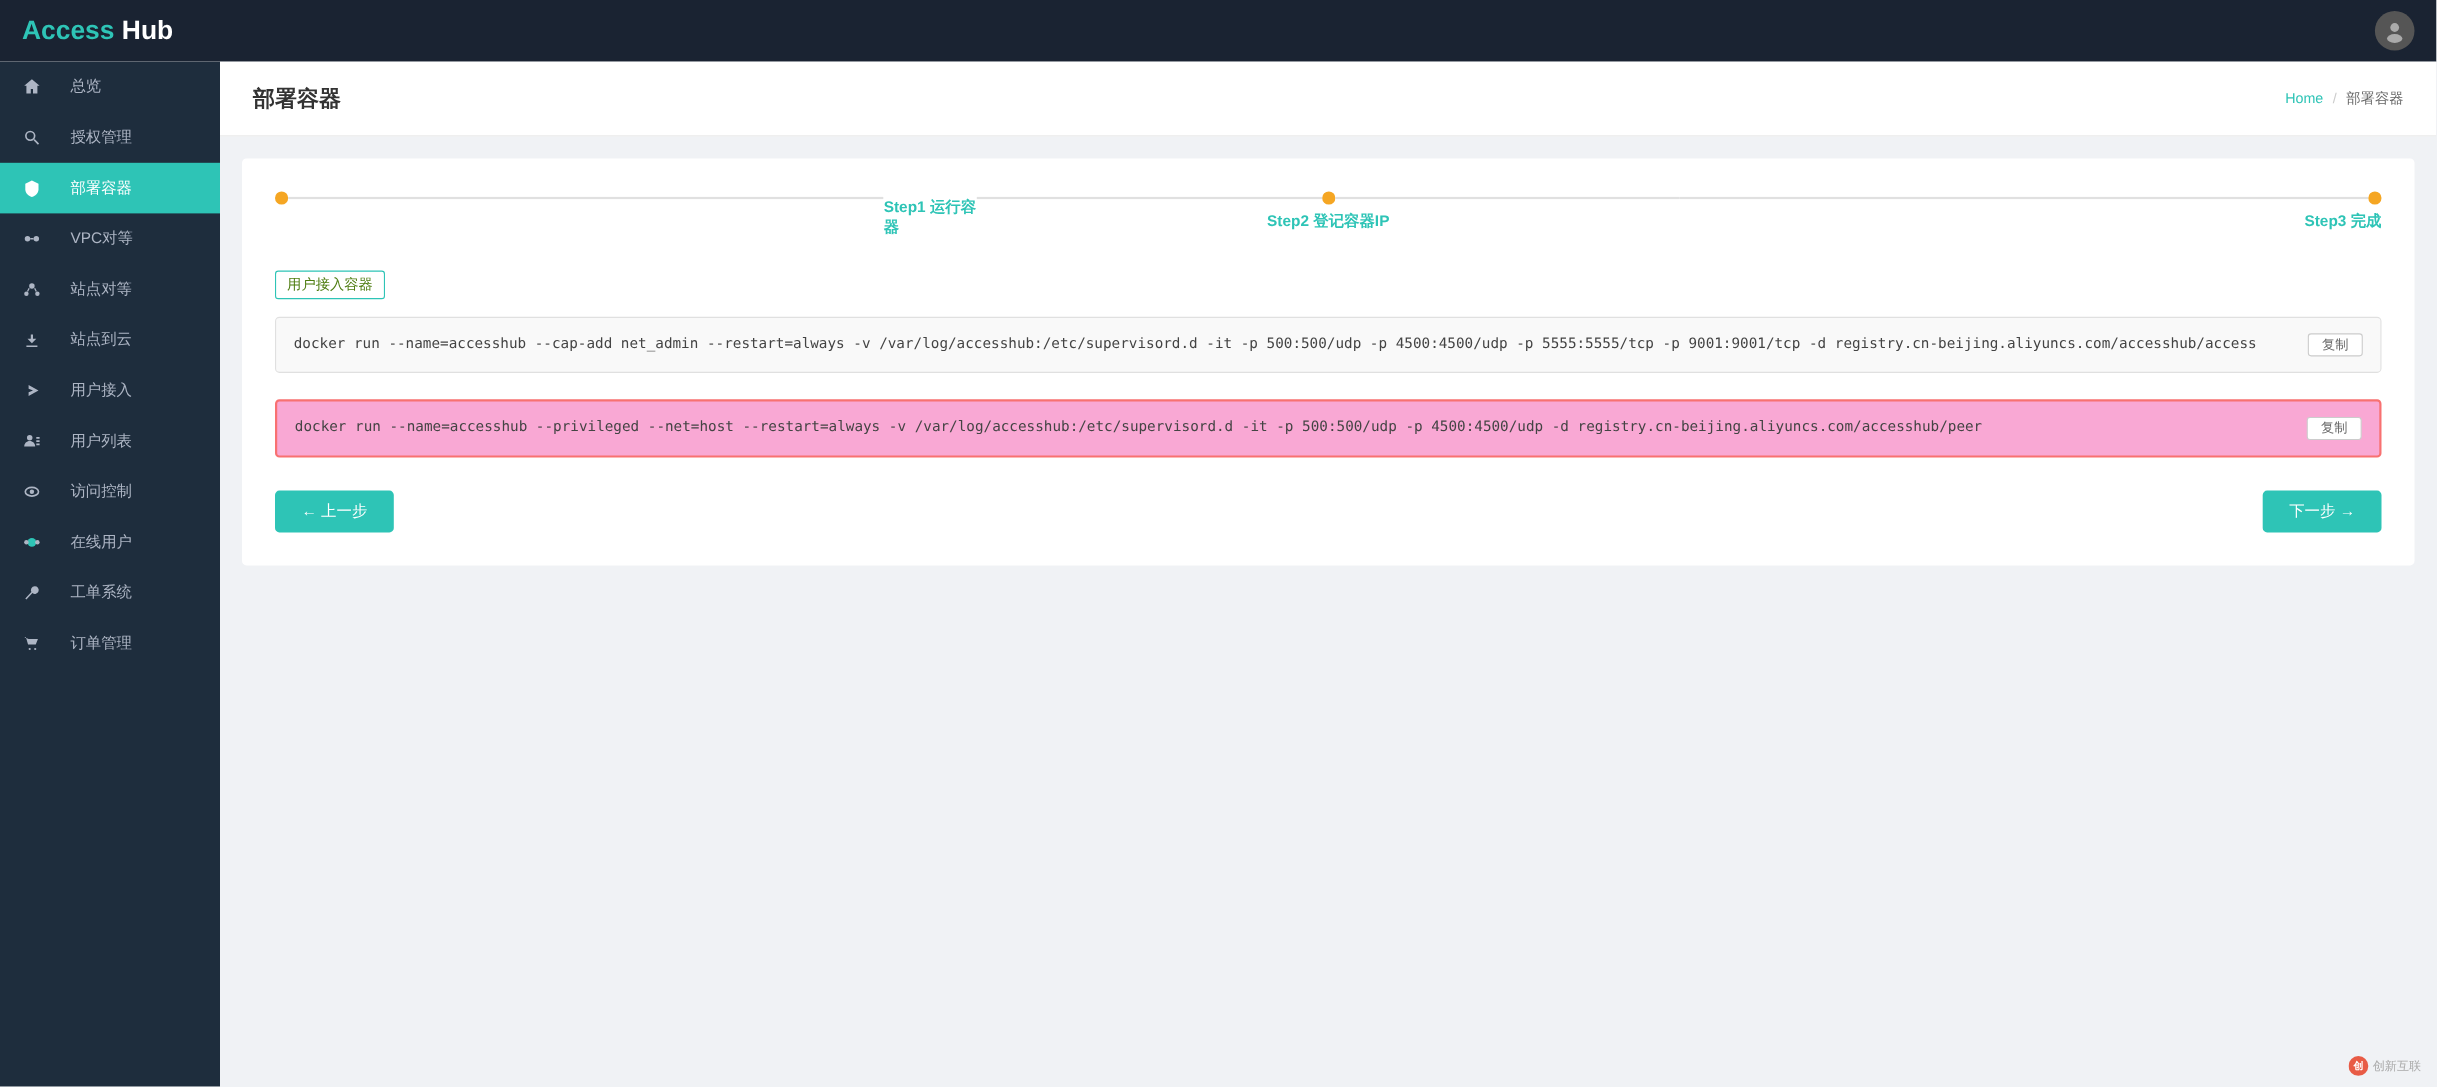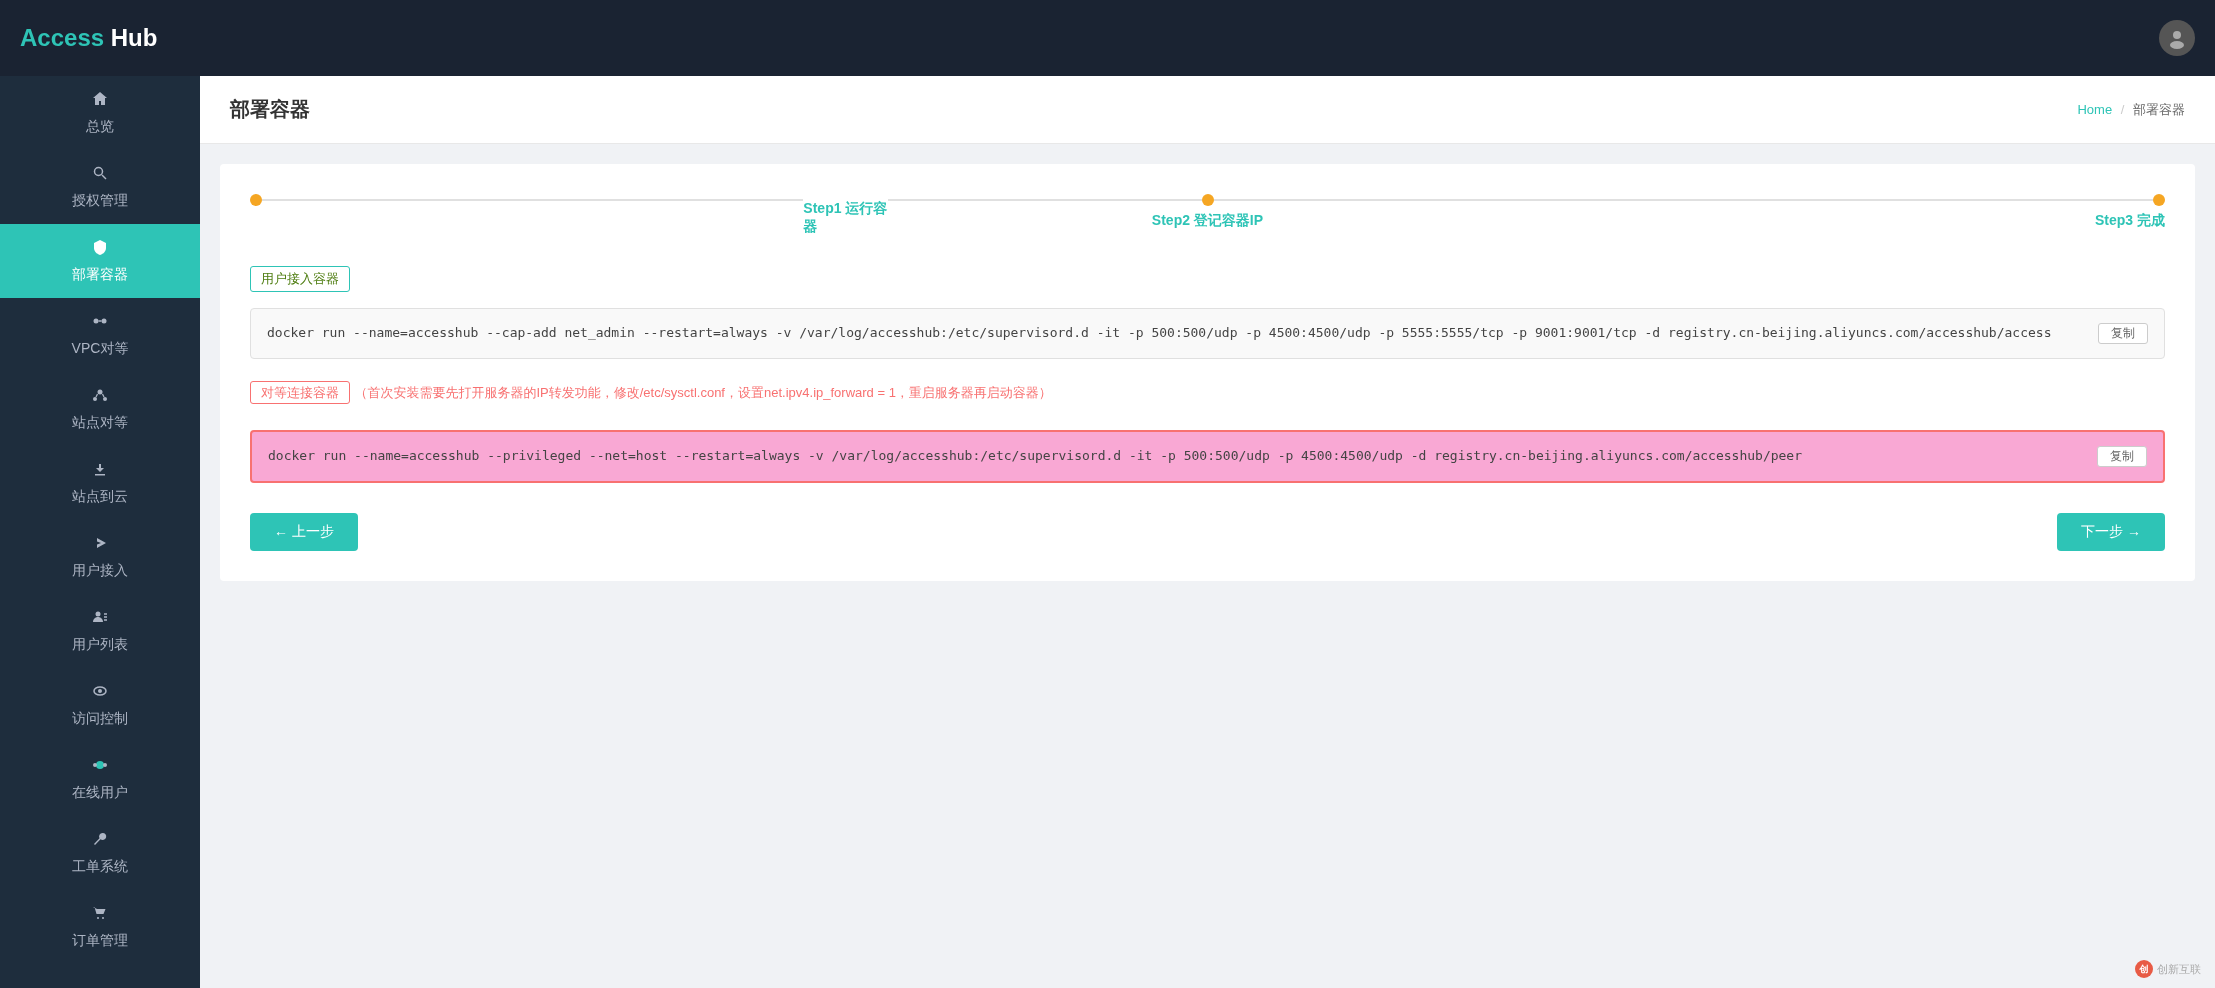--- a/index.html
+++ b/index.html
@@ -1,21 +1,21 @@
 <!DOCTYPE html>
 <html><head>
   <meta charset="utf-8">
   <style>
     * { box-sizing: border-box; margin: 0; padding: 0; }
     body { font-family: "Microsoft YaHei", "PingFang SC", sans-serif; display: flex; flex-direction: column; height: 100vh; overflow: hidden; background: #f0f2f5; }
 
     
     .header {
       background: #1a2332;
-      height: 76px;
+      height: 56px;
       display: flex;
       align-items: center;
       justify-content: space-between;
       padding: 0 20px;
       flex-shrink: 0;
     }
     .header-logo {
       font-size: 24px;
       font-weight: bold;
       color: #fff;
@@ -42,27 +42,26 @@
       width: 200px;
       background: #1e2d3d;
       flex-shrink: 0;
       display: flex;
       flex-direction: column;
       overflow-y: auto;
     }
     .sidebar-item {
       display: flex;
       align-items: center;
-      gap: 10px;
+      gap: 26px;
       padding: 14px 20px;
       color: #adb5c4;
       font-size: 14px;
       cursor: pointer;
       transition: background 0.2s;
-      flex-direction: column;
     }
     .sidebar-item.active {
       background: #2ec4b6;
       color: #fff;
     }
     .sidebar-icon {
       width: 18px;
       height: 18px;
       display: flex;
       align-items: center;
@@ -392,26 +391,20 @@
 
       <div>
         <div class="section-tag green">用户接入容器</div>
         <div class="command-box">
           <span class="command-text">docker run --name=accesshub --cap-add net_admin --restart=always -v /var/log/accesshub:/etc/supervisord.d -it -p 500:500/udp -p 4500:4500/udp -p 5555:5555/tcp -p 9001:9001/tcp -d registry.cn-beijing.aliyuncs.com/accesshub/access</span>
           <button class="copy-btn">复制</button>
         </div>
       </div>
 
       <div>
-        <div style="margin-bottom:12px;">
-          <span class="section-tag" style="border:none; padding:0;">
-            <span style="border:1px solid #f87171; color:#f87171; padding:3px 10px; border-radius:3px; font-size:13px;">对等连接容器</span>
-          </span>
-          <span class="notice-text">（首次安装需要先打开服务器的IP转发功能，修改/etc/sysctl.conf，设置net.ipv4.ip_forward = 1，重启服务器再启动容器）</span>
-        </div>
         <div class="command-box highlighted">
           <span class="command-text">docker run --name=accesshub --privileged --net=host --restart=always -v /var/log/accesshub:/etc/supervisord.d -it -p 500:500/udp -p 4500:4500/udp -d registry.cn-beijing.aliyuncs.com/accesshub/peer</span>
           <button class="copy-btn">复制</button>
         </div>
       </div>
 
       <div class="btn-row">
         <button class="btn-prev">← 上一步</button>
         <button class="btn-next">下一步 →</button>
       </div>

